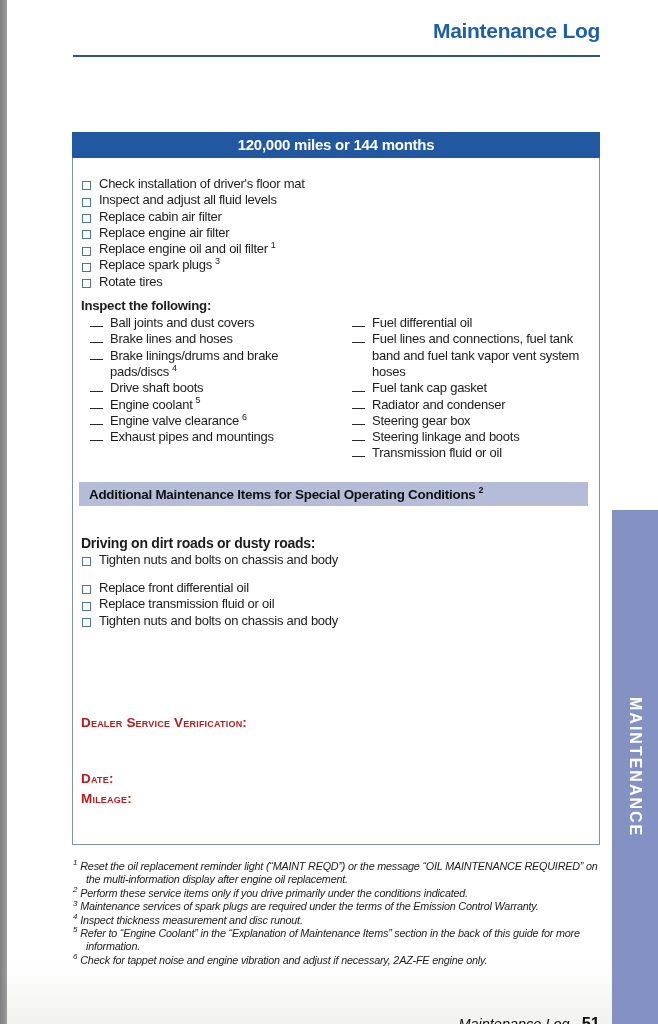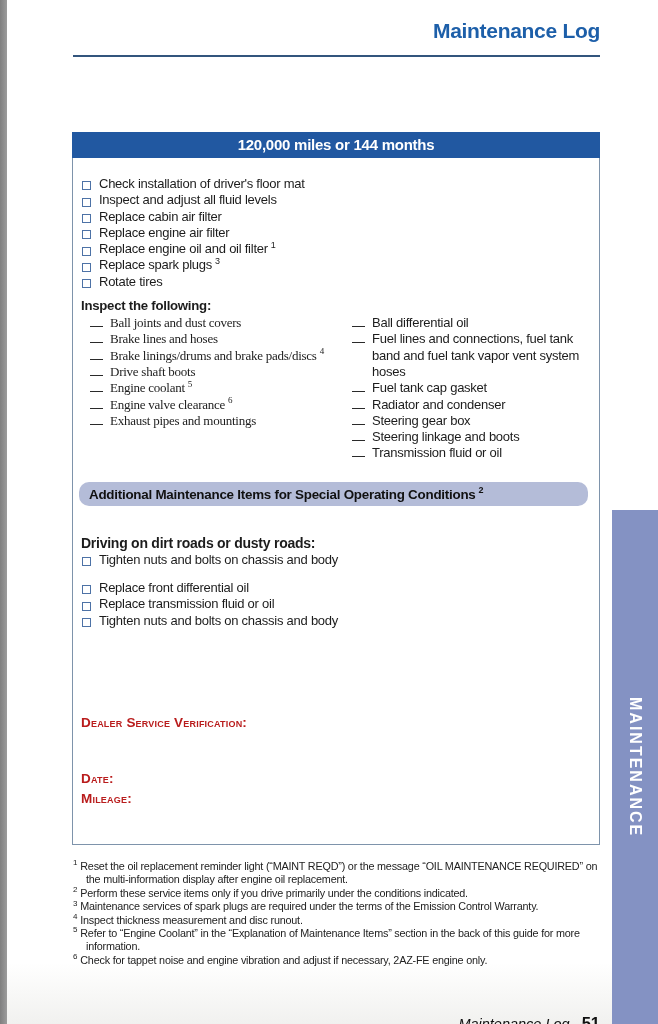--- a/index.html
+++ b/index.html
@@ -56,52 +56,52 @@
   .checkbox {
     flex: none; width: 9px; height: 9px;
     border: 1.5px solid var(--checkbox-blue);
     margin: 3.5px 8px 0 1px;
   }
   .item-label sup, .banner-label sup, .inspect-label sup {
     font-size: 9px; vertical-align: super; line-height: 0; margin-left: 3px;
   }
   .inspect-heading { font-weight: bold; font-size: 13.2px; margin-top: 7px; line-height: 17px; }
   .columns { display: flex; margin-top: 1px; }
-  .col-left { width: 262px; flex: none; font-family: Liberation Serif, serif; }
+  .col-left { width: 262px; flex: none; }
   .col-right { flex: 1; }
   .inspect-item { display: flex; line-height: 16.3px; align-items: flex-start; }
   .blank {
     flex: none; width: 13px; height: 1px;
     border-bottom: 1.4px solid #2a2a2a;
     margin: 11px 7px 0 9px;
   }
   .inspect-label { flex: 1; }
   .additional-banner {
     margin: 20px 3px 0 -2px;
     background: var(--lavender);
     font-weight: bold; font-size: 13.4px;
     padding: 5px 8px 4px 10px;
     color: #111;
-    border-radius: 10px;
   }
   .condition-heading { font-weight: bold; font-size: 14px; line-height: 17px; }
   .condition-0 { margin-top: 29px; }
   .condition-1 { margin-top: 12px; }
   .verification { margin-top: 86px; }
   .smallcaps {
     font-variant: small-caps; font-weight: bold; font-size: 13.5px;
     letter-spacing: 0.2px; color: #b91c1c;
   }
   .date-line { margin-top: 41px; }
   .mileage-line { margin-top: 5px; }
   
   .footnotes {
     position: absolute; left: 73px; top: 860px; width: 537px;
     font-size: 10.8px; line-height: 13.4px; color: #222;
     letter-spacing: -0.2px;
+    font-style: italic;
   }
   .footnote { padding-left: 13px; text-indent: -13px; }
   .footnote sup { font-size: 8px; vertical-align: super; line-height: 0; margin-right: 3px; }
   
   .page-footer {
     position: absolute; top: 970px; right: 58px;
     display: flex; align-items: baseline; gap: 12px;
   }
   .footer-label { font-style: italic; font-size: 14.5px; color: #111; }
   .footer-page-num { font-weight: bold; font-size: 16.5px; color: #111; margin-top: 44px; }
@@ -189,21 +189,21 @@
             <span class="inspect-label"><span>Engine valve clearance</span><sup>6</sup></span>
           </li>
           <li class="inspect-item">
             <span class="blank"></span>
             <span class="inspect-label">Exhaust pipes and mountings</span>
           </li>
         </ul>
         <ul class="col-right">
           <li class="inspect-item">
             <span class="blank"></span>
-            <span class="inspect-label">Ball differential oil</span>
+            <span class="inspect-label">Fuel differential oil</span>
           </li>
           <li class="inspect-item">
             <span class="blank"></span>
             <span class="inspect-label">Fuel lines and connections, fuel tank band and fuel tank vapor vent system hoses</span>
           </li>
           <li class="inspect-item">
             <span class="blank"></span>
             <span class="inspect-label">Fuel tank cap gasket</span>
           </li>
           <li class="inspect-item">

